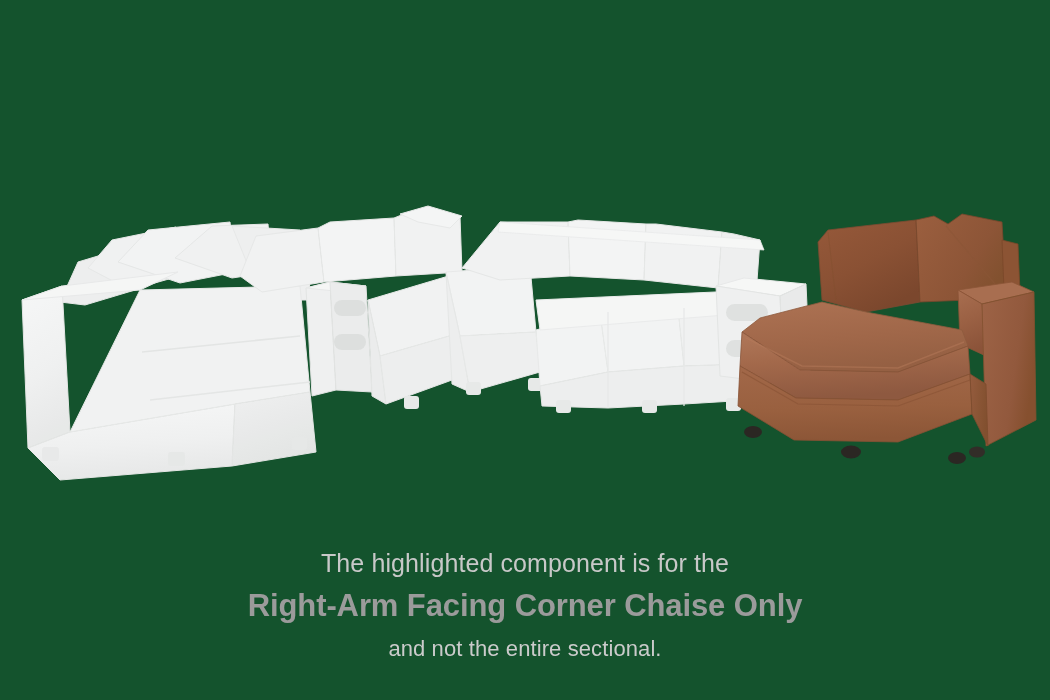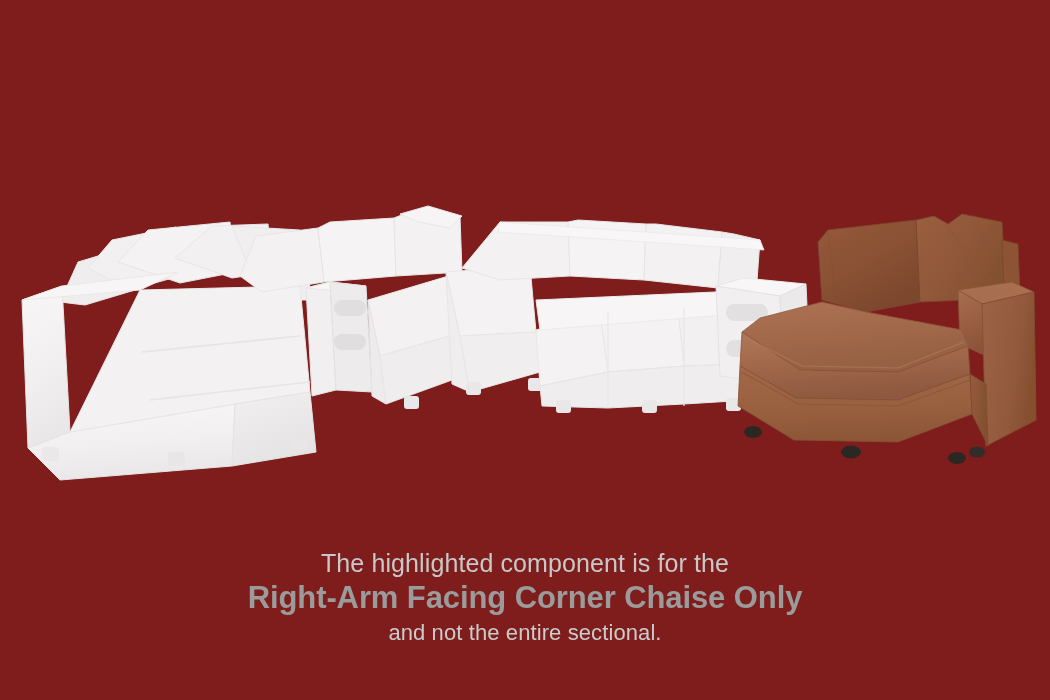--- a/index.html
+++ b/index.html
@@ -10,21 +10,21 @@
   body {
     width: 1050px;
     height: 700px;
     font-family: "Liberation Sans", sans-serif;
     overflow: hidden;
   }
   #page {
     position: relative;
     width: 1050px;
     height: 700px;
-    background: #7f1d1d;
+    background: #14532d;
     overflow: hidden;
   }
 
   
   #product-illustration {
     position: absolute;
     left: 0;
     top: 0;
     width: 1050px;
     height: 520px;
@@ -51,21 +51,21 @@
     line-height: 30px;
     margin: 0;
     padding: 0;
   }
   .caption-line-main {
     font-size: 31px;
     font-weight: 700;
     color: #9b9b9b;
     letter-spacing: -0.1px;
     line-height: 40px;
-    margin: 0;
+    margin: 8px;
     padding: 0;
   }
   .caption-line-bottom {
     font-size: 22px;
     font-weight: 400;
     color: #cbcbcb;
     letter-spacing: 0.1px;
     line-height: 30px;
     margin: 0;
     padding: 0;

